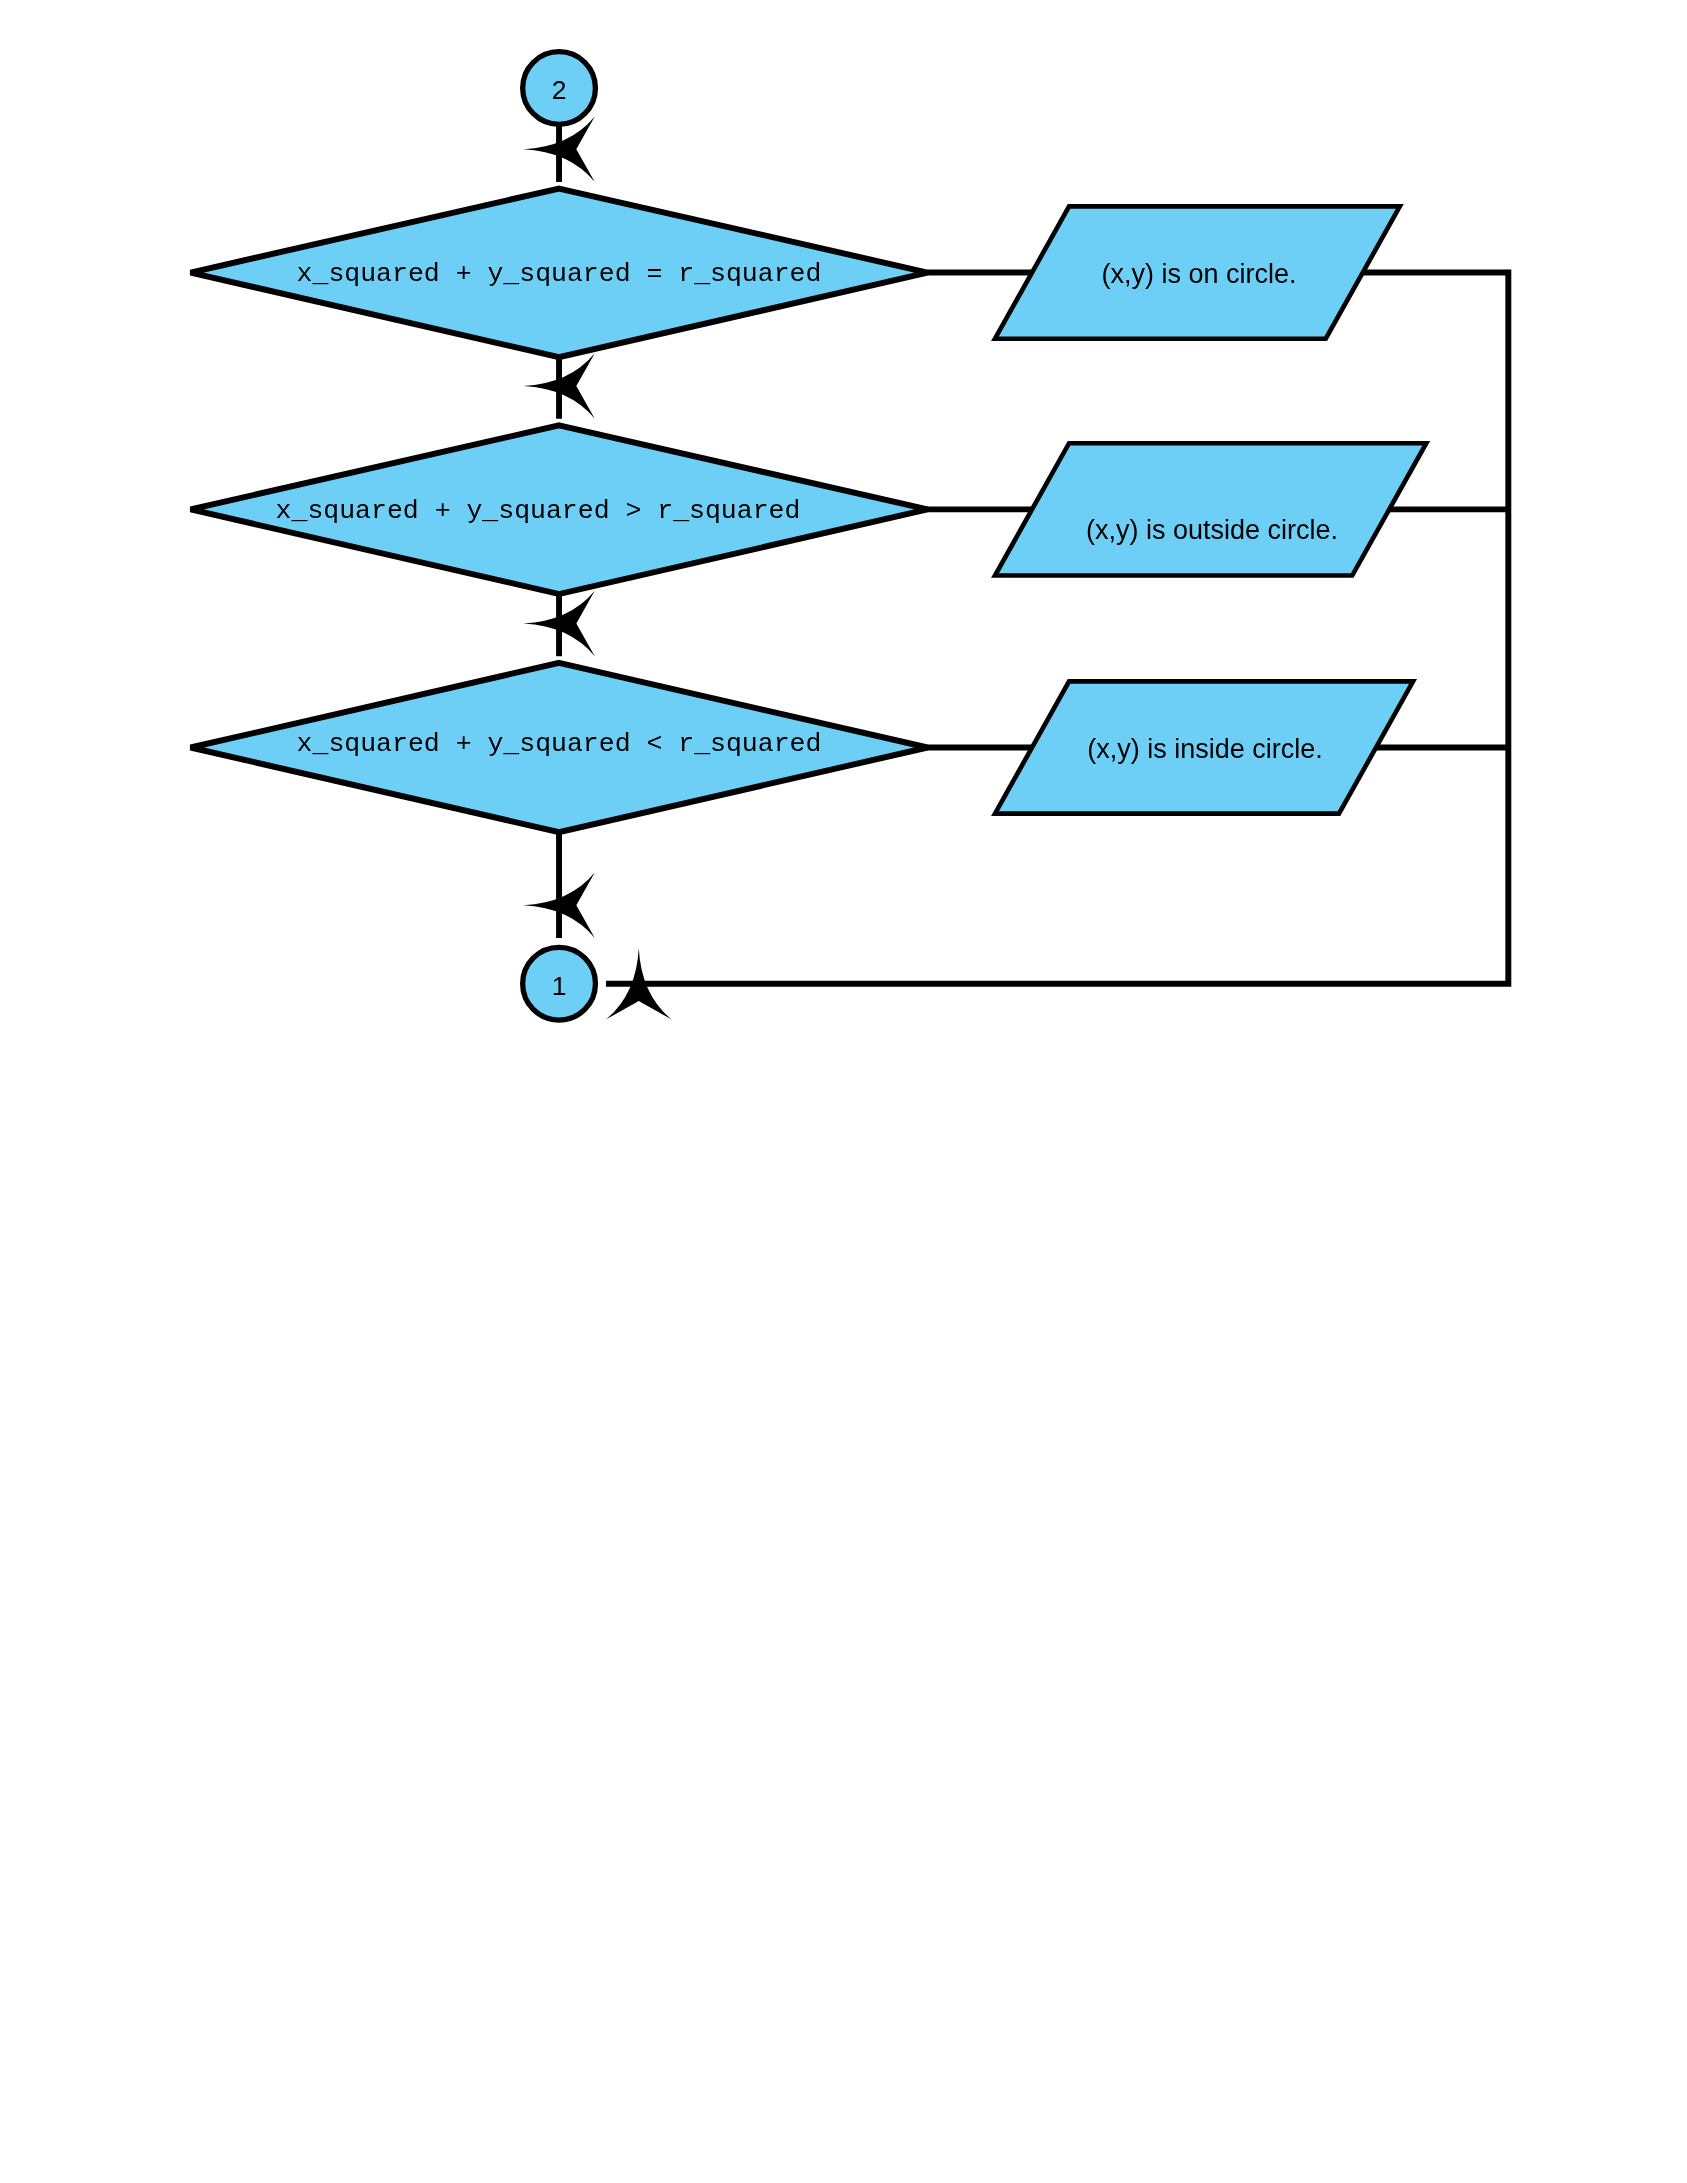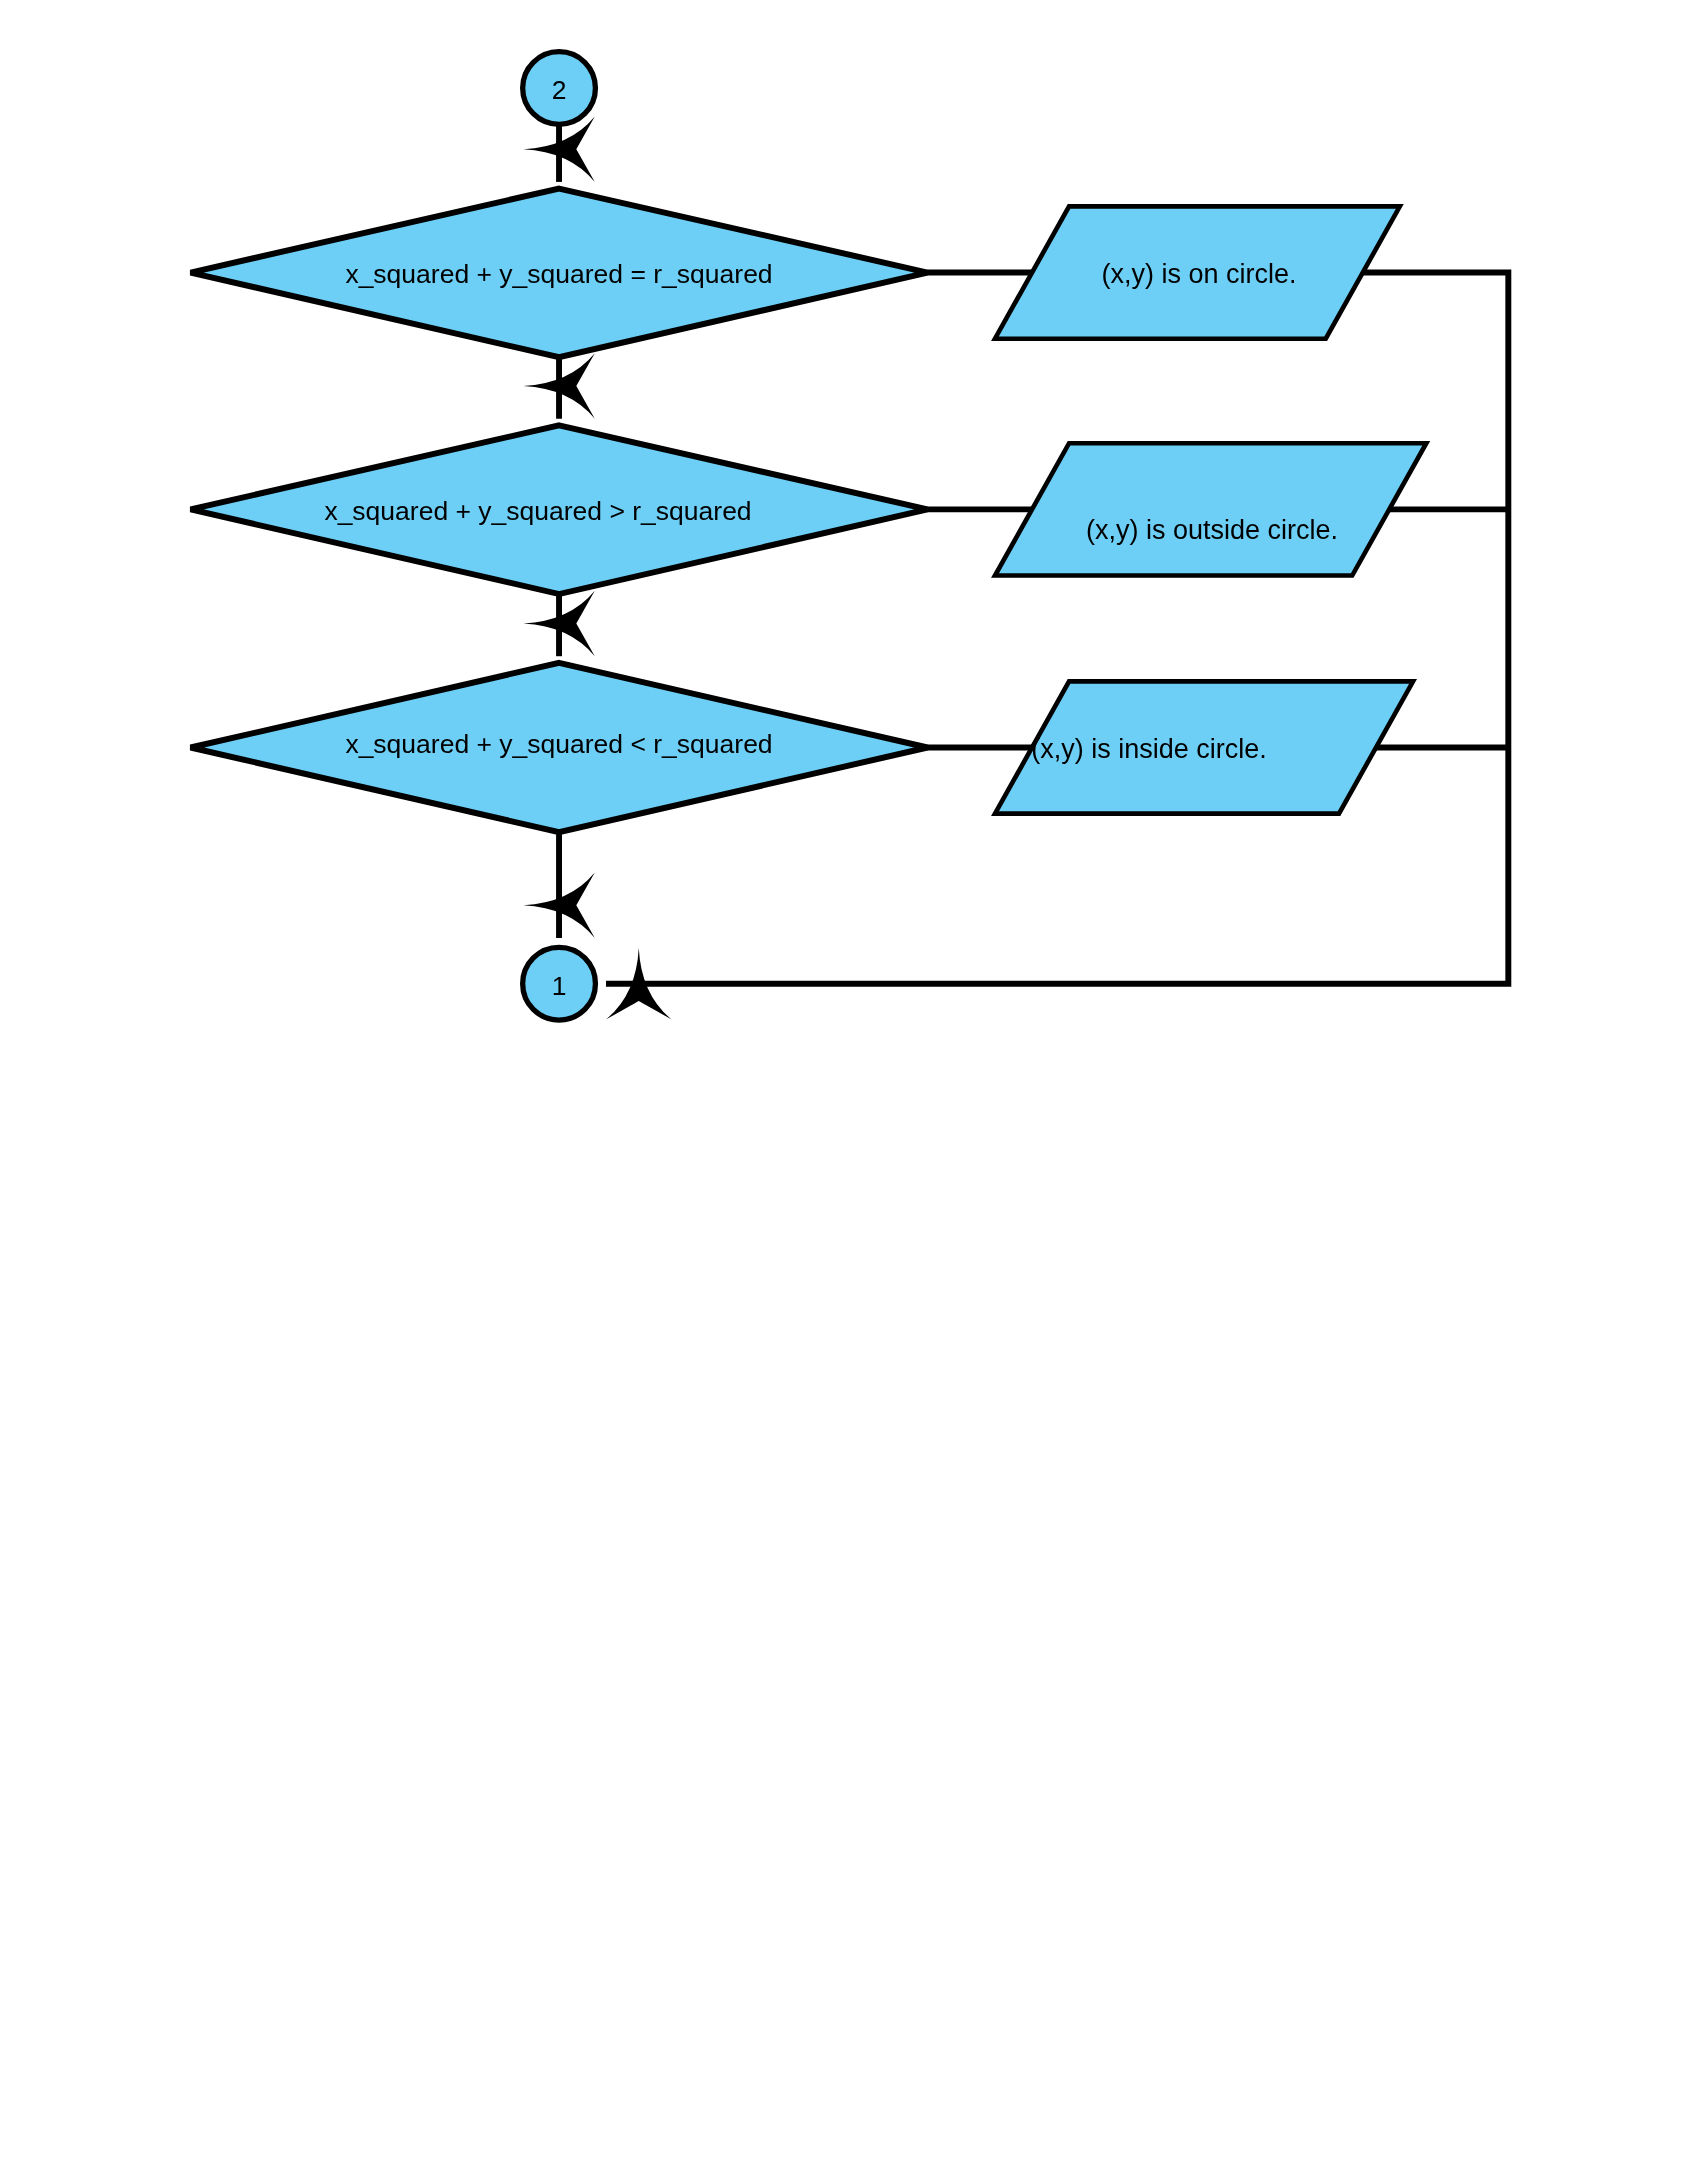--- a/index.html
+++ b/index.html
@@ -32,20 +32,21 @@
     transform: translate(-50%, -50%);
     white-space: nowrap;
     color: #000000;
     font-family: "Liberation Sans", sans-serif;
     text-align: center;
     pointer-events: none;
   }
   .decision-label {
     font-size: 26.5px;
     letter-spacing: 0px;
+    font-family: Liberation Mono, monospace;
   }
   .io-label {
     font-size: 27px;
   }
   .connector-label {
     font-size: 26.5px;
   }
 </style>
 </head>
 <body>
@@ -115,18 +116,18 @@
   <div class="node-label decision-label" style="left:559px; top:274px;">x_squared + y_squared = r_squared</div>
 
   <div class="node-label decision-label" style="left:538px; top:511px;">x_squared + y_squared &gt; r_squared</div>
 
   <div class="node-label decision-label" style="left:559px; top:744px;">x_squared + y_squared &lt; r_squared</div>
 
   <div class="node-label io-label" style="left:1199px; top:274px;">(x,y) is on circle.</div>
 
   <div class="node-label io-label" style="left:1212px; top:530px;">(x,y) is outside circle.</div>
 
-  <div class="node-label io-label" style="left:1149px; top:749px;">(x,y) is inside circle.</div>
+  <div class="node-label io-label" style="left:1205px; top:749px;">(x,y) is inside circle.</div>
 
   <div class="node-label connector-label" style="left:559px; top:986px;">1</div>
 
 </div>
 
 
 </body></html>

